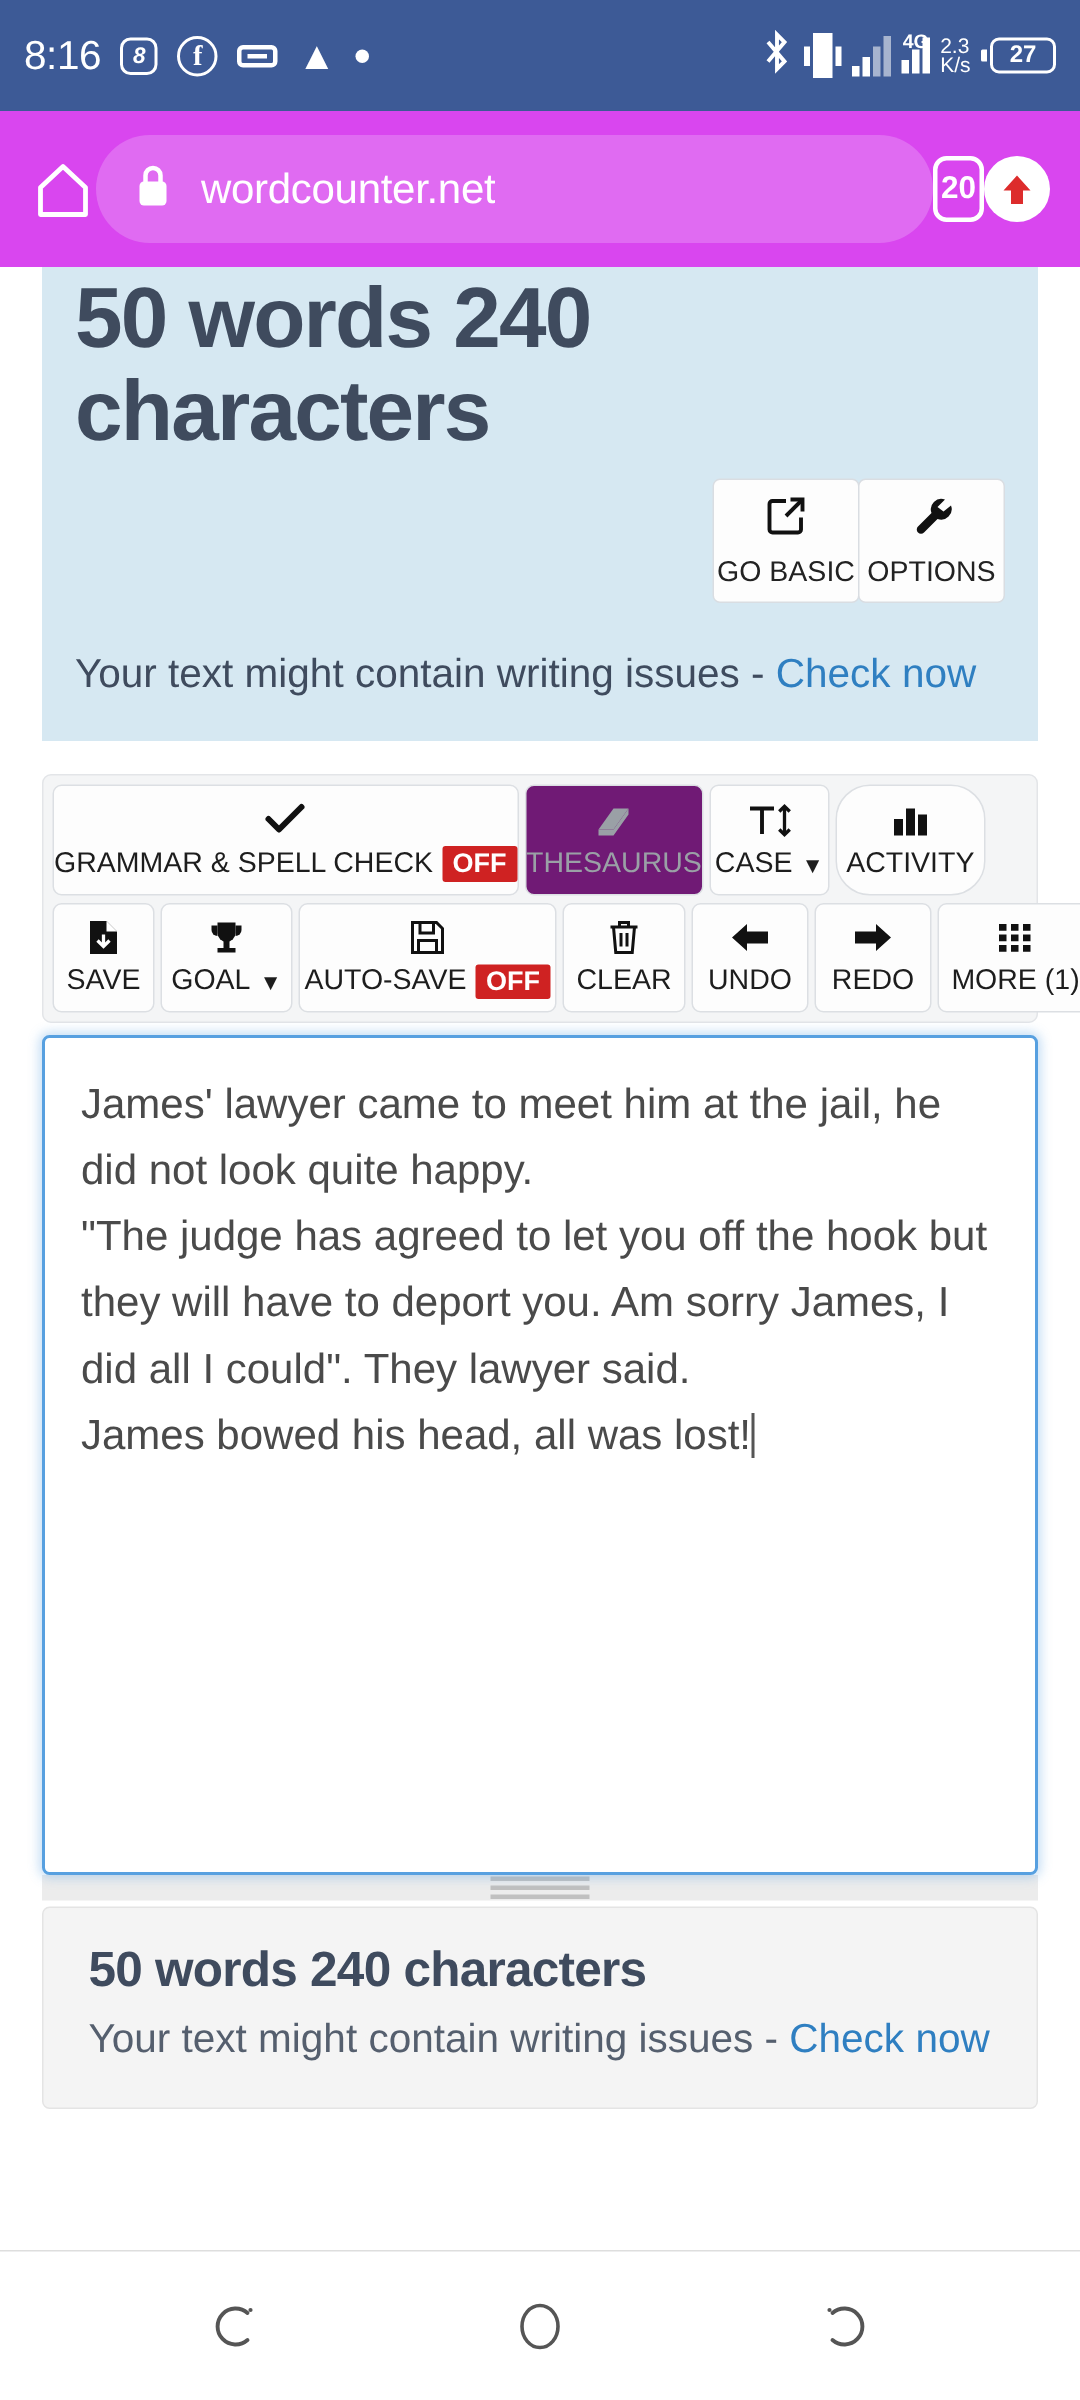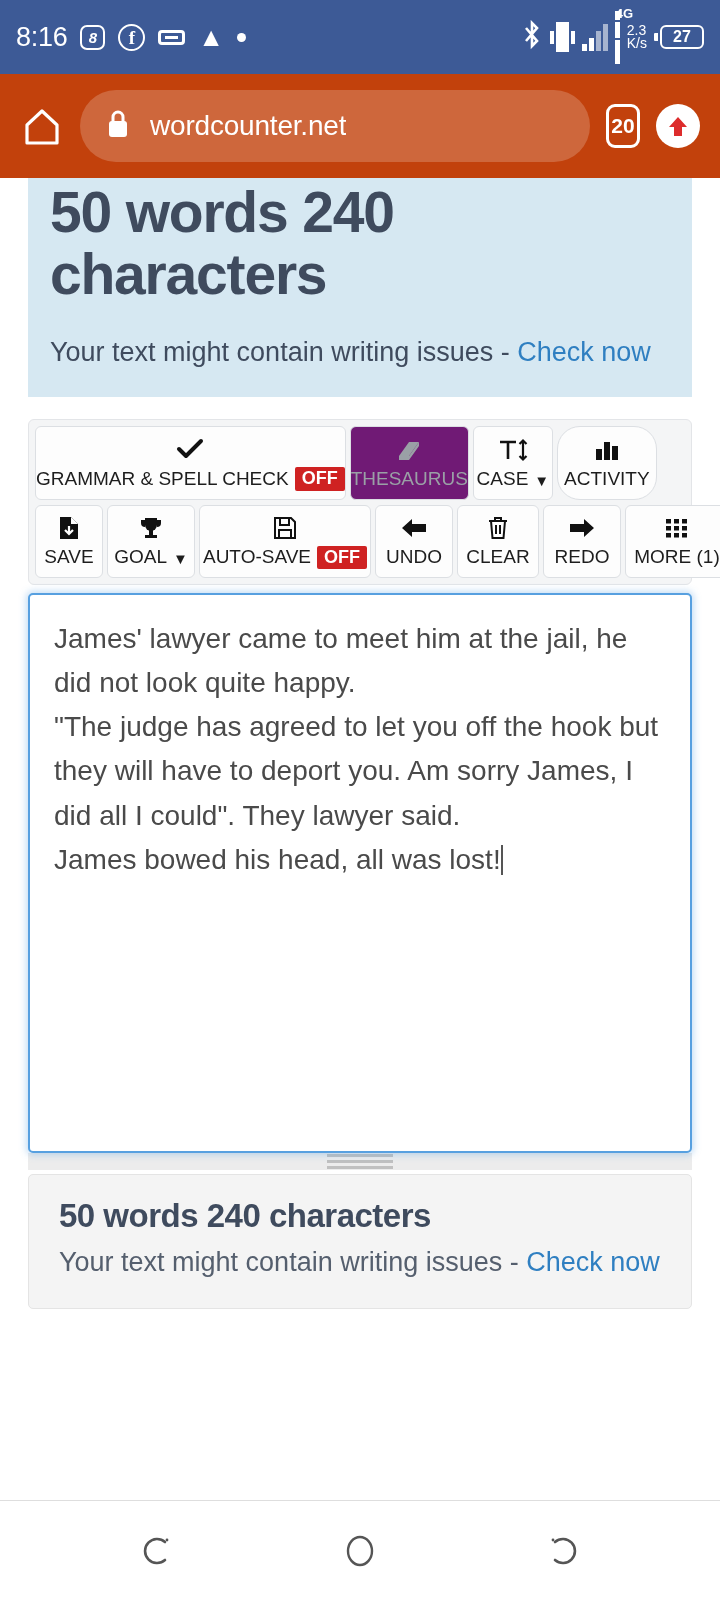--- a/index.html
+++ b/index.html
@@ -55,46 +55,45 @@
   .warn-icon { font-size: 26px; line-height: 1; }
   .dot-icon { width: 9px; height: 9px; border-radius: 50%; background: #fff; }
   .bt-icon { font-size: 27px; line-height: 1; }
   .vibrate-icon { display: flex; align-items: center; gap: 2px; }
   .vibrate-icon i { display: block; background: #fff; width: 4px; }
   .vb1 { height: 13px; } .vb2 { height: 30px; width: 13px !important; } .vb3 { height: 13px; }
   .bars { display: flex; align-items: flex-end; gap: 2px; }
   .bars i { display: block; width: 5px; background: #fff; }
   .bars .b1 { height: 7px; } .bars .b2 { height: 13px; }
   .bars .b3 { height: 20px; opacity: .55; } .bars .b4 { height: 27px; opacity: .55; }
-  .net4g { position: relative; display: flex; align-items: flex-end; gap: 2px; flex-direction: column; }
+  .net4g { position: relative; display: flex; align-items: flex-end; gap: 2px; }
   .net4g .lbl {
     position: absolute; top: -4px; left: 1px;
     font-size: 13px; font-weight: 700; line-height: 1;
   }
   .net4g i { display: block; width: 5px; background: #fff; }
   .net4g .g1 { height: 9px; } .net4g .g2 { height: 16px; } .net4g .g3 { height: 24px; }
   .kbs { font-size: 14px; line-height: 13px; text-align: left; font-weight: 500; }
   .battery {
     display: flex; align-items: center; gap: 2px;
   }
   .battery .tip { width: 4px; height: 8px; background: #fff; border-radius: 1px 0 0 1px; }
   .battery .body {
     border: 2.5px solid #fff; border-radius: 6px;
     padding: 1px 5px; font-size: 16px; font-weight: 700; line-height: 18px;
     position: relative; min-width: 44px; text-align: center;
   }
 
   
   .browser-bar {
     height: 104px;
-    background: #c2410c;
+    background: #d946ef;
     display: flex;
     align-items: center;
     padding: 0 20px;
-    gap: 16px;
   }
   .home-btn { width: 44px; display: flex; justify-content: center; }
   .omnibox {
     flex: 1;
     height: 72px;
     background: rgba(255,255,255,0.20);
     border-radius: 36px;
     display: flex;
     align-items: center;
     padding: 0 26px;
@@ -341,20 +340,40 @@
     <svg width="26" height="26" viewBox="0 0 26 26" fill="#dd2c2c">
       <path d="M13 4 L22 14 L17 14 L17 23 L9 23 L9 14 L4 14 Z"></path>
     </svg>
   </div>
 </div>
 
 <div class="page">
 
   <div class="hero">
     <div class="hero-title">50 words 240 characters</div>
+    <div class="hero-buttons">
+      <div class="hero-btn">
+        <span>
+          <svg width="30" height="30" viewBox="0 0 30 30" fill="none" stroke="#111" stroke-width="2.6">
+            <path d="M15 5 H6 a2 2 0 0 0-2 2 V24 a2 2 0 0 0 2 2 H23 a2 2 0 0 0 2-2 V16"></path>
+            <path d="M15 15 L26 4"></path>
+              <path d="M18 4 H26 V12"></path>
+          </svg>
+        </span>
+        <span>GO BASIC</span>
+      </div>
+      <div class="hero-btn">
+        <span>
+          <svg width="30" height="30" viewBox="0 0 30 30" fill="none" stroke="#111" stroke-width="3" stroke-linecap="round">
+            <path d="M24 4 a7 7 0 0 0-9 9 L6 22 a2.6 2.6 0 0 0 4 4 L19 17 a7 7 0 0 0 9-9 L23 12 L19 9 Z" fill="#111" stroke="none"></path>
+          </svg>
+        </span>
+        <span>OPTIONS</span>
+      </div>
+    </div>
     <div class="hero-note">
       <span>Your text might contain writing issues - </span><a href="#">Check now</a>
     </div>
   </div>
 
   <div class="toolbar">
     <div class="tb-row">
       <div class="tb-btn grammar">
         <span class="tb-ico">
           <svg width="30" height="24" viewBox="0 0 30 24" fill="none" stroke="#111" stroke-width="4" stroke-linecap="round" stroke-linejoin="round">
@@ -437,41 +456,41 @@
             <path d="M3 3 H19 L23 7 V23 H3 Z"></path>
             <rect x="8" y="3" width="9" height="7"></rect>
             <rect x="7" y="15" width="12" height="8"></rect>
           </svg>
         </span>
         <span class="tb-lbl">
           <span>AUTO-SAVE</span>
           <span class="off-badge">OFF</span>
         </span>
       </div>
-      <div class="tb-btn undo">
-        <span class="tb-ico">
-          <svg width="28" height="26" viewBox="0 0 28 26" fill="#111">
-            <path d="M2 13 L12 4 L12 9 L26 9 L26 17 L12 17 L12 22 Z"></path>
-          </svg>
-        </span>
-        <span class="tb-lbl">
-            <span>UNDO</span>
-          </span>
-      </div>
       <div class="tb-btn clear">
         <span class="tb-ico">
           <svg width="26" height="26" viewBox="0 0 26 26" fill="none" stroke="#111" stroke-width="2">
             <path d="M4 6 H22"></path>
               <path d="M10 6 V3 H16 V6"></path>
             <path d="M6 6 L7.5 23 H18.5 L20 6"></path>
             <path d="M11 10 V19 M15 10 V19"></path>
           </svg>
         </span>
         <span class="tb-lbl">
             <span>CLEAR</span>
+          </span>
+      </div>
+      <div class="tb-btn undo">
+        <span class="tb-ico">
+          <svg width="28" height="26" viewBox="0 0 28 26" fill="#111">
+            <path d="M2 13 L12 4 L12 9 L26 9 L26 17 L12 17 L12 22 Z"></path>
+          </svg>
+        </span>
+        <span class="tb-lbl">
+            <span>UNDO</span>
           </span>
       </div>
       <div class="tb-btn redo">
         <span class="tb-ico">
           <svg width="28" height="26" viewBox="0 0 28 26" fill="#111">
             <path d="M26 13 L16 4 L16 9 L2 9 L2 17 L16 17 L16 22 Z"></path>
           </svg>
         </span>
         <span class="tb-lbl">
             <span>REDO</span>

